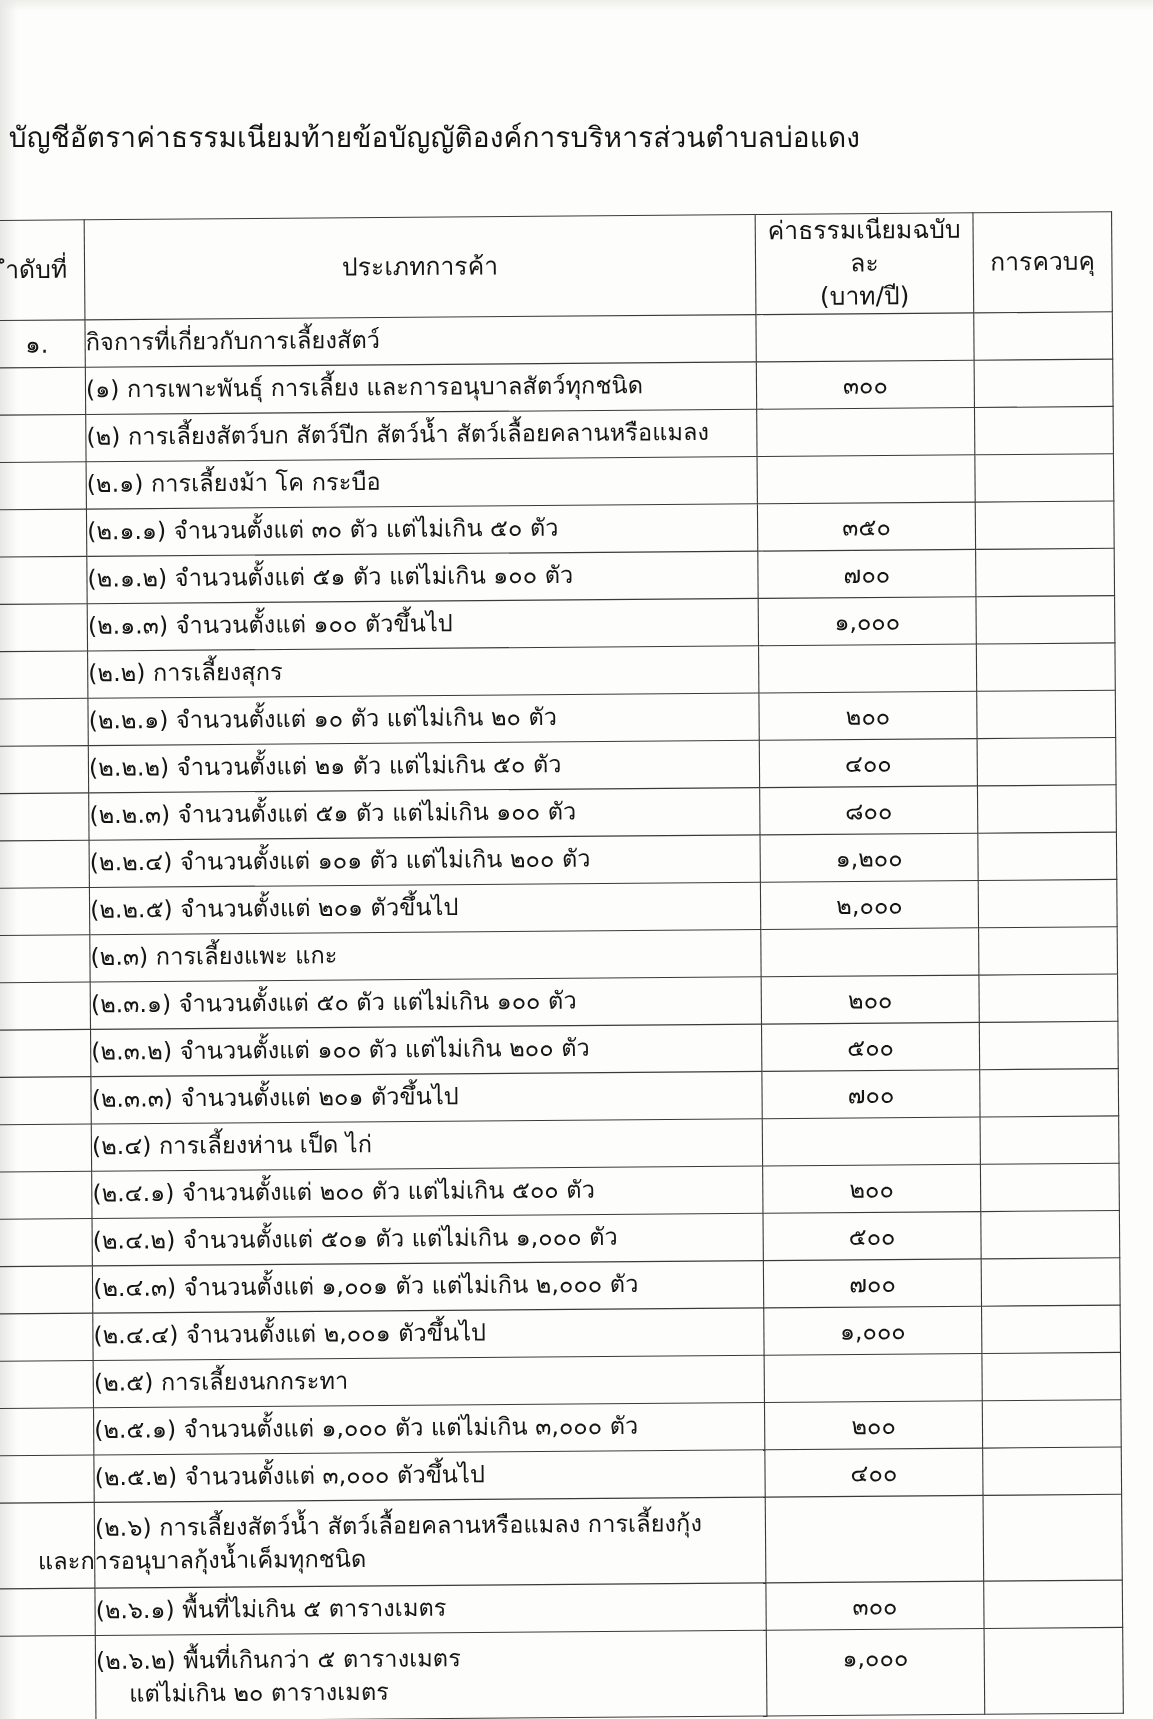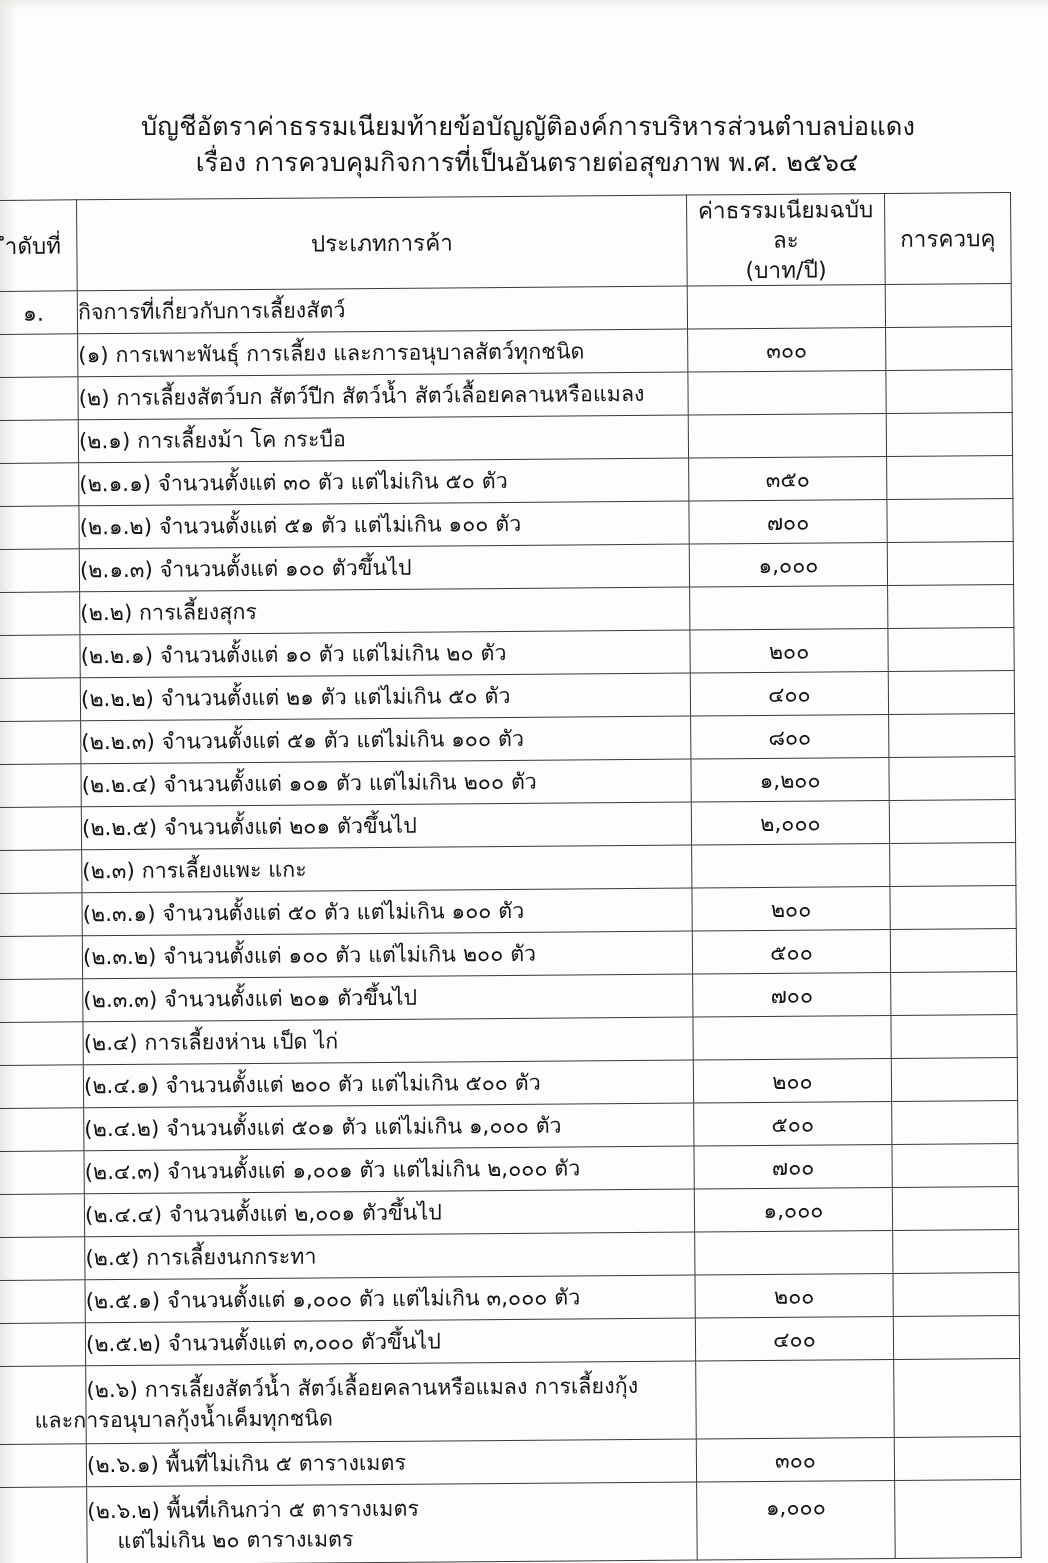--- a/index.html
+++ b/index.html
@@ -36,21 +36,20 @@
     background: linear-gradient(to bottom, #eeeeea, rgba(255,255,255,0));
     pointer-events: none;
   }
 
   
   .title-block {
     position: absolute;
     left: 0;
     top: 108px;
     width: 1048px;
-    text-align: center;
   }
   .title-line {
     font-size: 25.5px;
     line-height: 36px;
     letter-spacing: .1px;
     white-space: nowrap;
   }
   .title-line.l1 { padding-left: 8px; }
   .title-line.l2 { padding-left: 6px; }
 
@@ -111,21 +110,20 @@
 </style>
 </head>
 <body>
 
 <div class="page">
   <div class="scan-shade-top"></div>
   <div class="scan-shade-left"></div>
 
   <div class="title-block">
     <div class="title-line l1">บัญชีอัตราค่าธรรมเนียมท้ายข้อบัญญัติองค์การบริหารส่วนตำบลบ่อแดง</div>
-    <div class="title-line l2">เรื่อง  การควบคุมกิจการที่เป็นอันตรายต่อสุขภาพ พ.ศ. ๒๕๖๔</div>
   </div>
 
   <div class="table-wrap">
     <table class="fee">
       <colgroup>
         <col class="c-no">
           <col class="c-type">
           <col class="c-fee">
           <col class="c-note">
       </colgroup>

